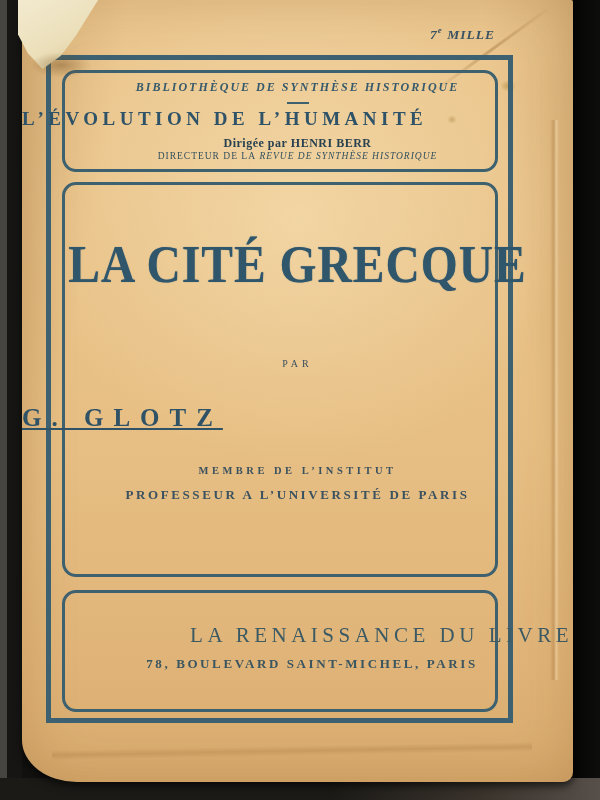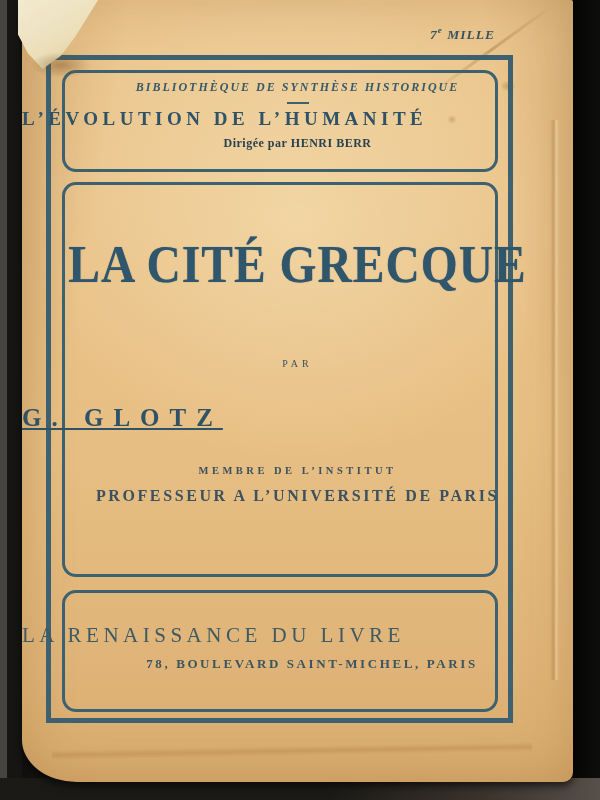--- a/index.html
+++ b/index.html
@@ -68,22 +68,22 @@
   .main-title{position:absolute;left:0;right:0;top:236px;text-align:center;
       font-weight:700;font-size:48px;letter-spacing:1px;color:#30566c;
       transform:scale(.99,1.12);text-shadow:0 0 1px rgba(48,86,108,.6);}
   .by-label{position:absolute;left:0;right:0;top:358px;text-align:center;
       font-size:10px;letter-spacing:4px;color:#3a5060;}
   .author-name{position:absolute;left:0;right:4px;top:404px;text-align:left;
       font-weight:700;font-size:25px;letter-spacing:10px;color:#2f5266;text-decoration:underline;}
   .author-line1{position:absolute;left:0;right:0;top:465px;text-align:center;
       font-weight:700;font-size:10.5px;letter-spacing:3.5px;color:#3a5160;}
   .author-line2{position:absolute;left:0;right:0;top:487px;text-align:center;
-      font-weight:700;font-size:16px;letter-spacing:2.6px;color:#3a5160;}
-  .publisher-name{position:absolute;left:0;right:0;top:623px;text-align:left;
+      font-weight:700;font-size:13px;letter-spacing:2.6px;color:#3a5160;}
+  .publisher-name{position:absolute;left:0;right:0;top:623px;text-align:right;
       font-size:21px;letter-spacing:4.5px;color:#3c5a64;}
   .publisher-address{position:absolute;left:0;right:0;top:656px;text-align:center;
       font-weight:700;font-size:13px;letter-spacing:2.6px;color:#3a5560;margin-left:29px;}
 </style>
 </head>
 <body>
 
 <div class="page">
 
   <div class="strip-left"></div>
@@ -103,20 +103,21 @@
     <div class="outer-frame"></div>
 
     <div class="panel panel-header"></div>
     <div class="panel panel-title"></div>
     <div class="panel panel-publisher"></div>
 
     <div class="hdr-series">BIBLIOTHÈQUE DE SYNTHÈSE HISTORIQUE</div>
     <div class="hdr-divider"></div>
     <div class="hdr-collection">L’ÉVOLUTION DE L’HUMANITÉ</div>
     <div class="hdr-director"><span>Dirigée par</span>&nbsp;<span>HENRI BERR</span></div>
+    <div class="hdr-subtitle"><span>DIRECTEUR DE LA</span>&nbsp;<span class="it">REVUE DE SYNTHÈSE HISTORIQUE</span></div>
 
     <div class="main-title">LA CITÉ GRECQUE</div>
     <div class="by-label">PAR</div>
     <div class="author-name">G. GLOTZ</div>
     <div class="author-line1">MEMBRE DE L’INSTITUT</div>
     <div class="author-line2">PROFESSEUR A L’UNIVERSITÉ DE PARIS</div>
 
     <div class="publisher-name">LA RENAISSANCE DU LIVRE</div>
     <div class="publisher-address">78, BOULEVARD SAINT-MICHEL, PARIS</div>
 

